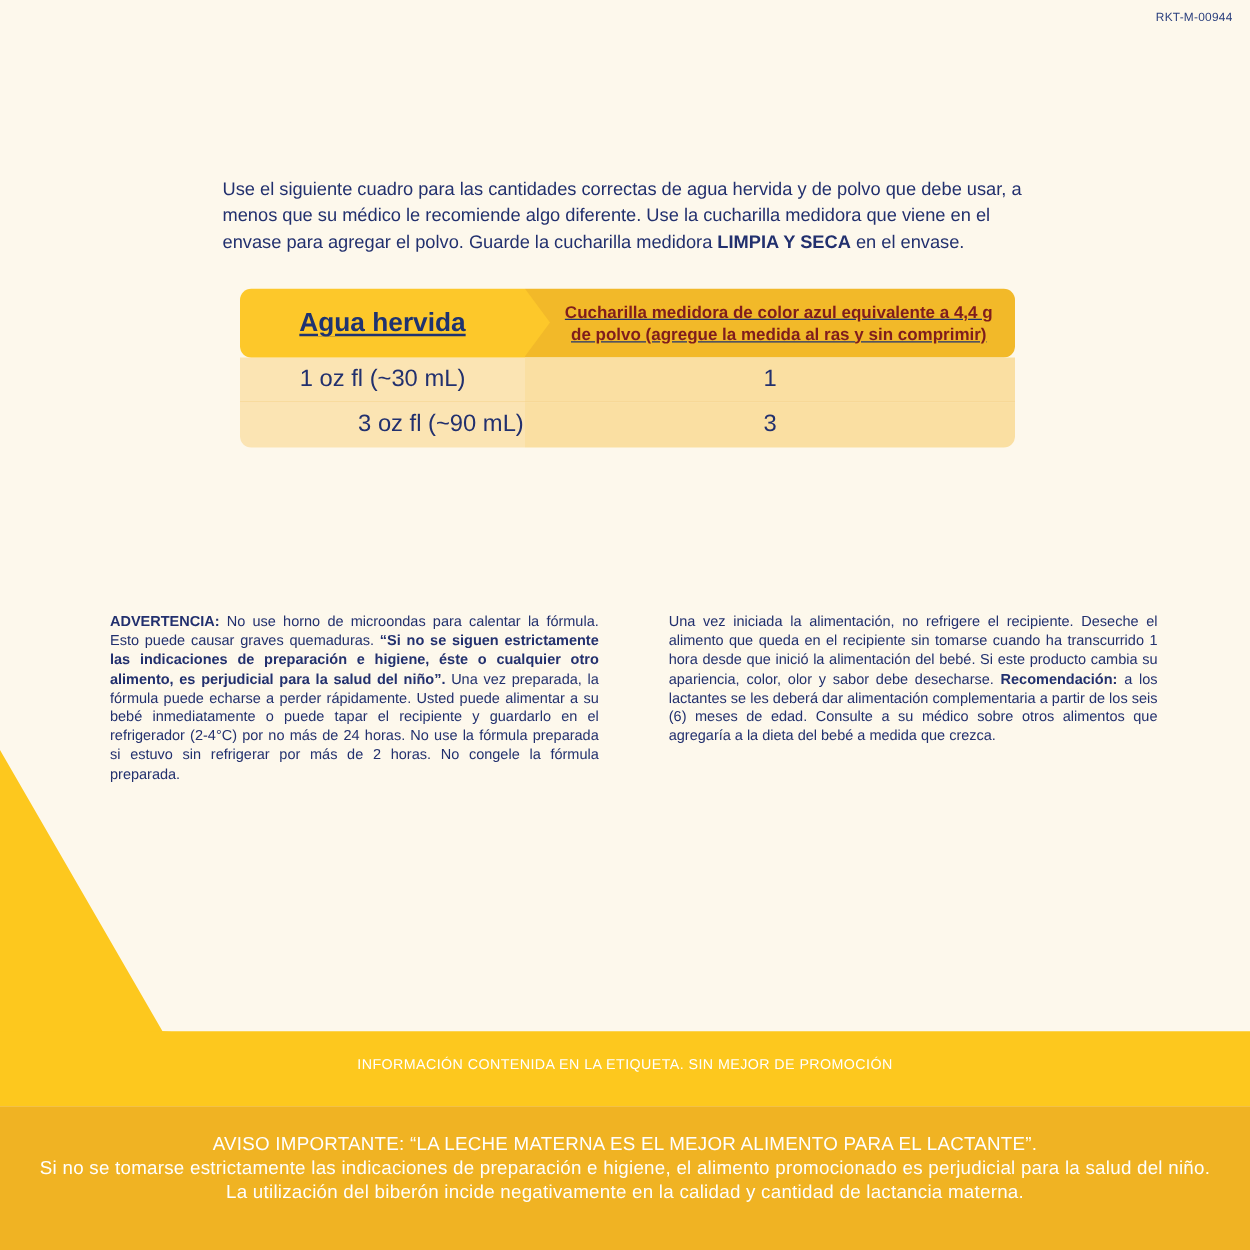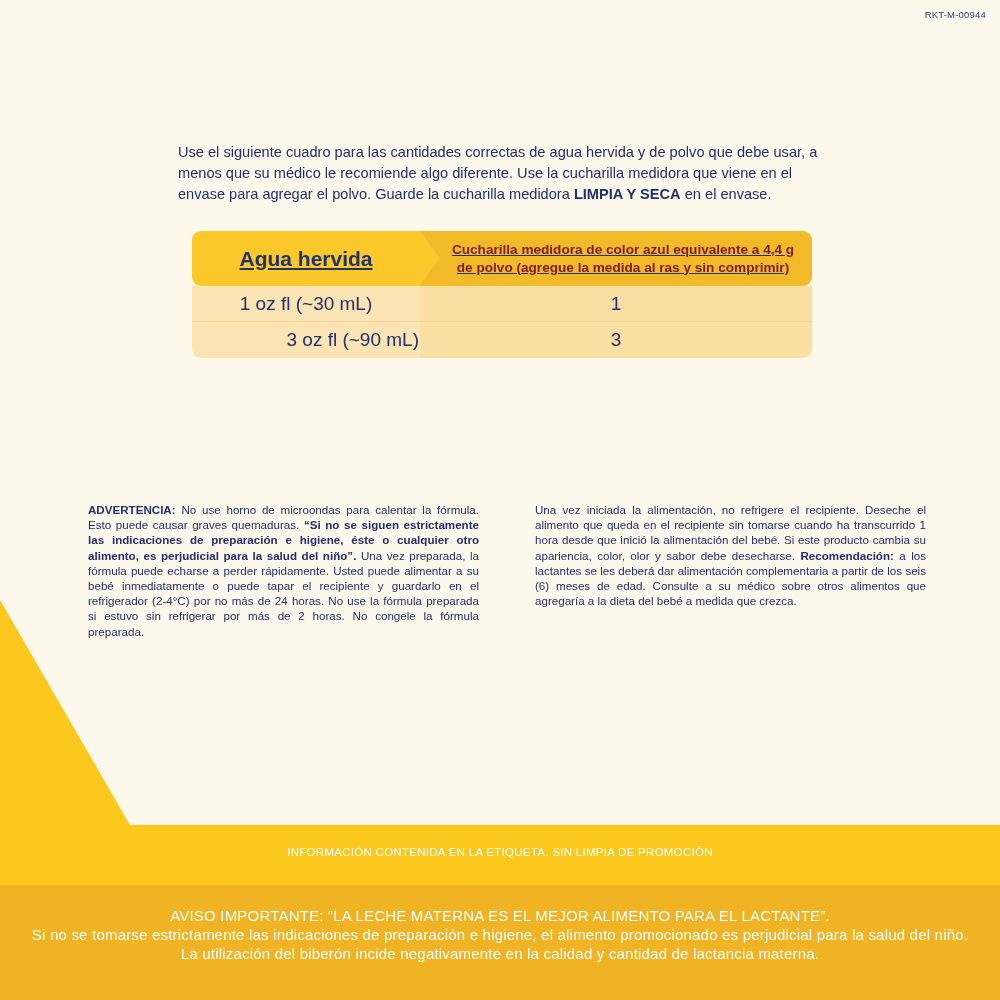--- a/index.html
+++ b/index.html
@@ -115,21 +115,21 @@
     text-align: right;
   }
   .body-row:last-child .cell-right {
     border-bottom: none;
     border-bottom-right-radius: 9px;
   }
 
   
   .legal {
     position: absolute;
-    top: 502px;
+    top: 490px;
     left: 88px;
     width: 838px;
     display: flex;
     gap: 56px;
   }
   .legal-col {
     width: 400px;
     font-size: 11.6px;
     line-height: 15.2px;
     text-align: justify;
@@ -227,20 +227,20 @@
   <div class="legal-col">
     <span>Una vez iniciada la alimentación, no refrigere el recipiente. Deseche el alimento que queda en el recipiente sin tomarse cuando ha transcurrido 1 hora desde que inició la alimentación del bebé. Si este producto cambia su apariencia, color, olor y sabor debe desecharse. </span><b>Recomendación:</b><span> a los lactantes se les deberá dar alimentación complementaria a partir de los seis (6) meses de edad. Consulte a su médico sobre otros alimentos que agregaría a la dieta del bebé a medida que crezca.</span>
   </div>
 </div>
 
 <svg class="wedge" viewBox="0 0 320 280" preserveAspectRatio="none">
   <polygon points="0,40 0,280 320,280 130,265" fill="#FDC81E"></polygon>
 </svg>
 
 <div class="banner-top"></div>
-<div class="banner-top-text">INFORMACIÓN CONTENIDA EN LA ETIQUETA. SIN LIMPIA DE PROMOCIÓN</div>
+<div class="banner-top-text">INFORMACIÓN CONTENIDA EN LA ETIQUETA. SIN MEJOR DE PROMOCIÓN</div>
 
 <div class="banner-bottom"></div>
 <div class="banner-bottom-text">
   <div>AVISO IMPORTANTE: “LA LECHE MATERNA ES EL MEJOR ALIMENTO PARA EL LACTANTE”.</div>
   <div>Si no se tomarse estrictamente las indicaciones de preparación e higiene, el alimento promocionado es perjudicial para la salud del niño.</div>
   <div>La utilización del biberón incide negativamente en la calidad y cantidad de lactancia materna.</div>
 </div>
 
 </body></html>

